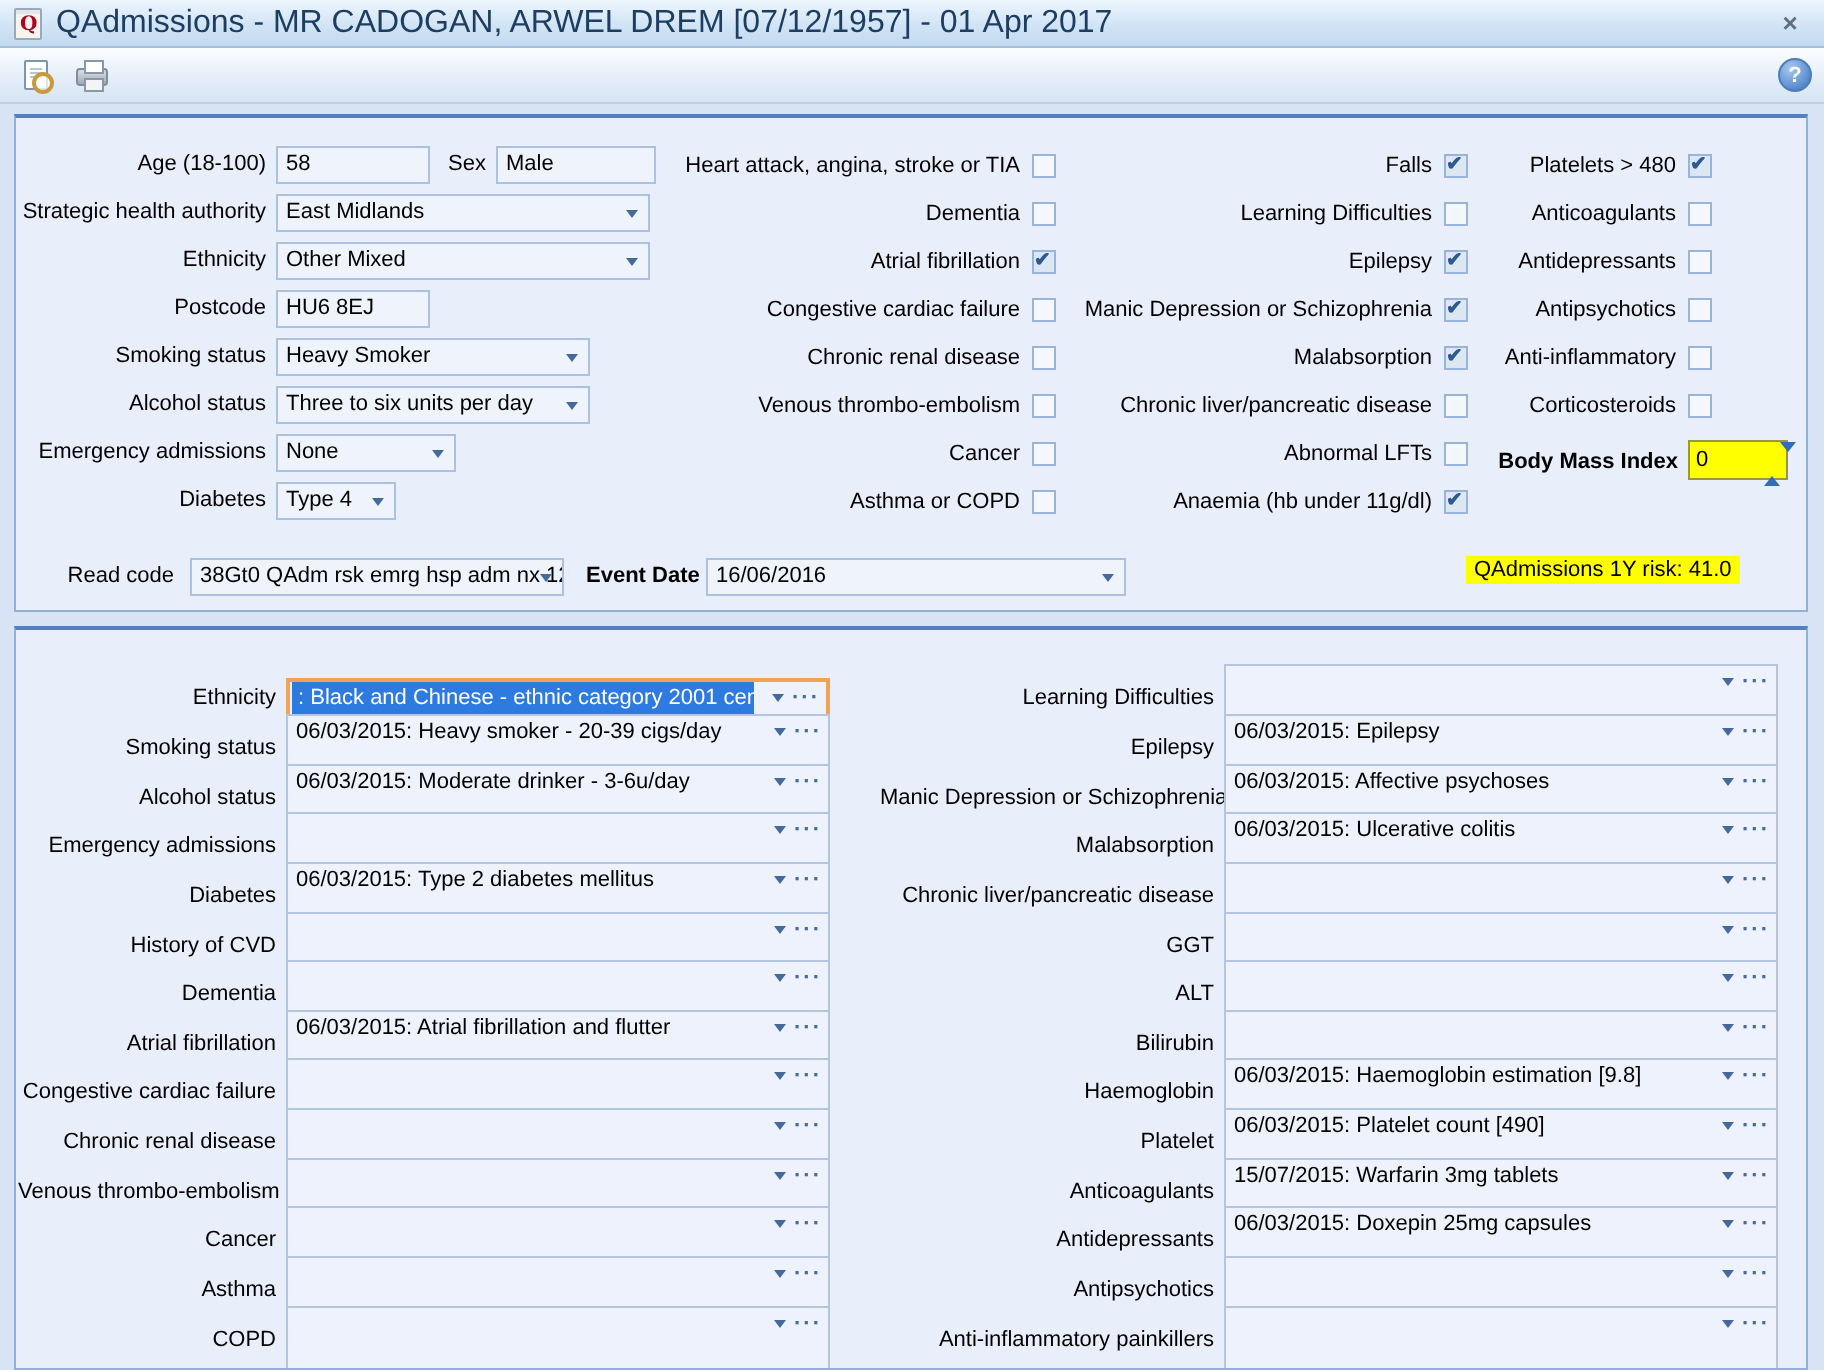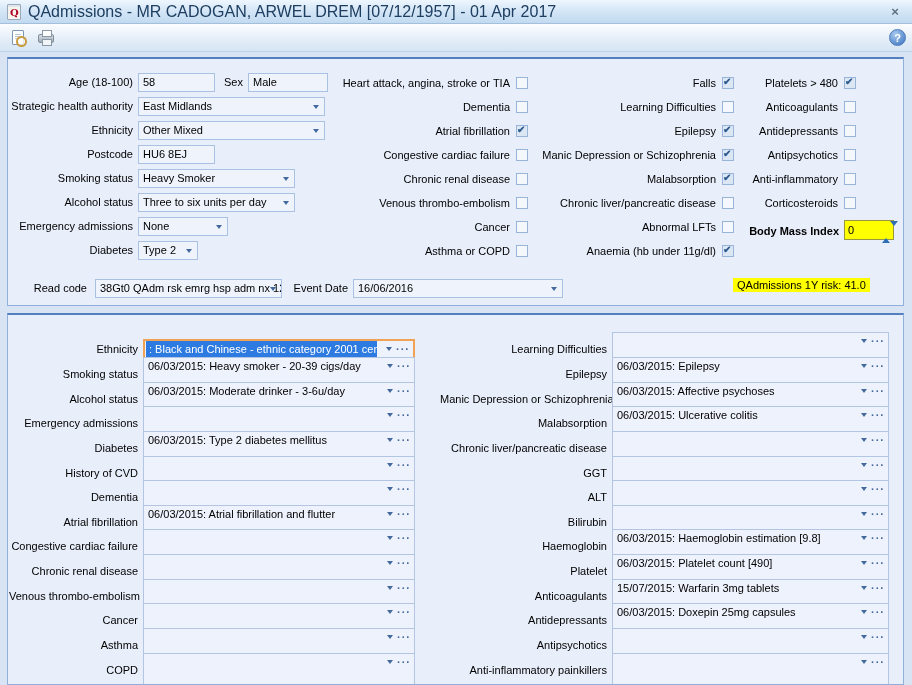--- a/index.html
+++ b/index.html
@@ -147,21 +147,21 @@
     <div class="trow" style="top:134px">
       <span class="tlabel">Alcohol status</span>
       <span class="tfield dd" style="left:130px;width:157px">Three to six units per day</span>
     </div>
     <div class="trow" style="top:158px">
       <span class="tlabel">Emergency admissions</span>
       <span class="tfield dd" style="left:130px;width:90px">None</span>
     </div>
     <div class="trow" style="top:182px">
       <span class="tlabel">Diabetes</span>
-      <span class="tfield dd" style="left:130px;width:60px">Type 2</span>
+      <span class="tfield dd" style="left:130px;width:60px">Type 4</span>
     </div>
 
     <div class="cbcol" style="left:230px;width:290px">
 
         <div class="cbrow">
           <span class="cblabel">Heart attack, angina, stroke or TIA</span>
           <span class="cb"></span>
         </div>
 
         <div class="cbrow">
@@ -281,21 +281,21 @@
       <span>0</span>
       <span class="spin">
         <span class="up"></span>
         <span class="dn"></span>
       </span>
     </span>
 
     <div class="trow" style="top:220px">
       <span class="tlabel" style="width:79px">Read code</span>
       <span class="tfield dd" style="left:87px;width:187px">38Gt0 QAdm rsk emrg hsp adm nx 12mth</span>
-      <span class="tlabel inline" style="left:285px;width:55px;">Event Date</span>
+      <span class="tlabel inline" style="left:285px;width:55px;font-weight:bold;">Event Date</span>
       <span class="tfield dd" style="left:345px;width:210px">16/06/2016</span>
     </div>
 
     <span class="risk">QAdmissions 1Y risk: 41.0</span>
   </div>
 
   <div class="panel bottom">
 
     <div class="bleft">
 

